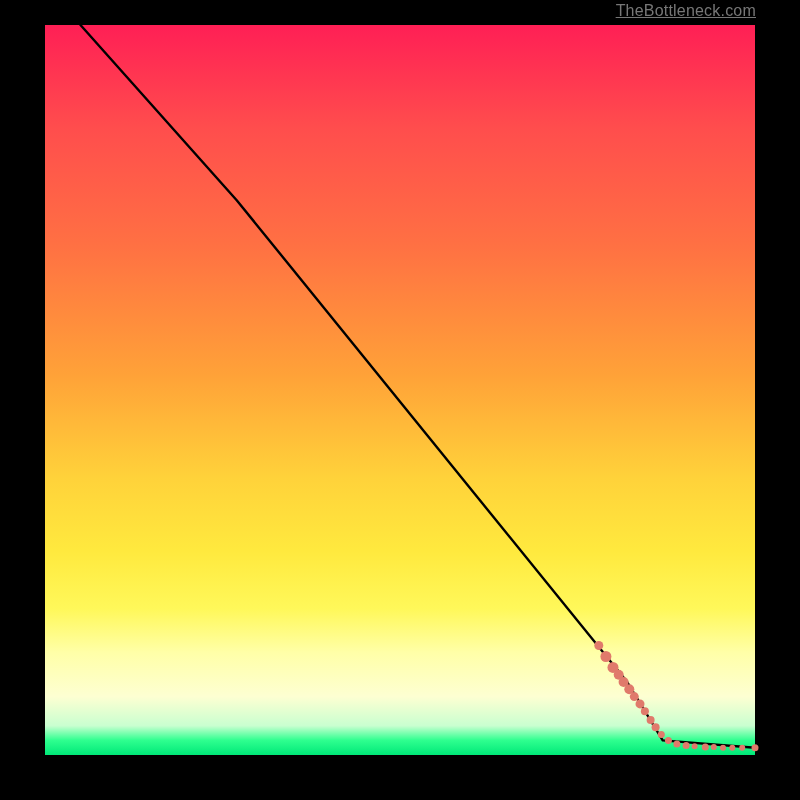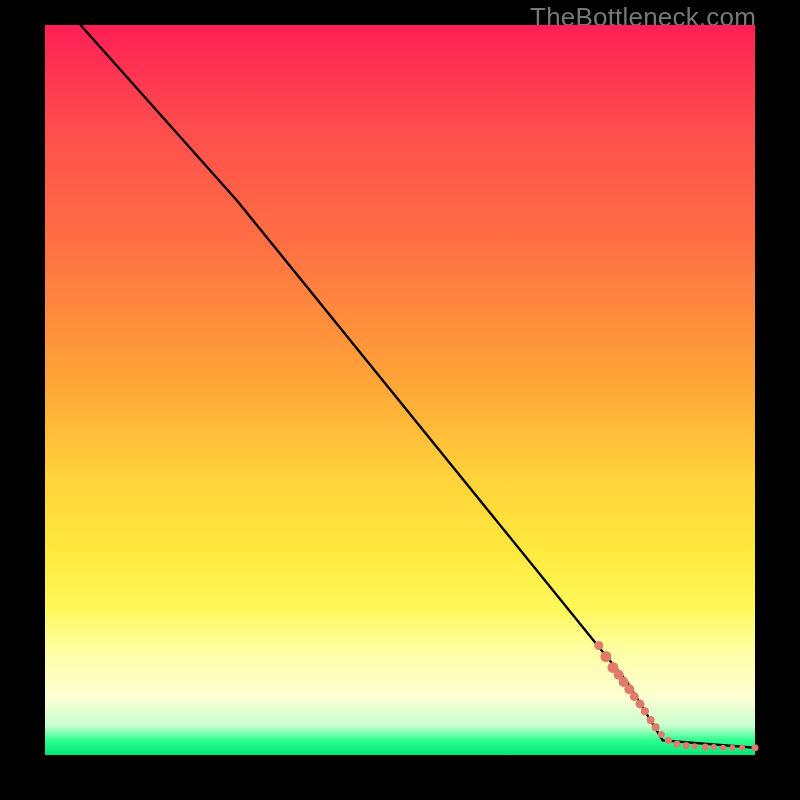--- a/index.html
+++ b/index.html
@@ -39,23 +39,24 @@
       #2eff8f 98%,
       #00e878 100%
     );
   }
   
   .watermark {
     position: absolute;
     top: 2px;
     right: 44px;
     color: #777;
-    font-size: 26px;
+    font-size: 16px;
     letter-spacing: 0.2px;
     user-select: none;
+    text-decoration: underline;
   }
   
   svg.overlay {
     position: absolute;
     left: 45px;
     top: 25px;
     width: 710px;
     height: 730px;
     overflow: visible;
   }

